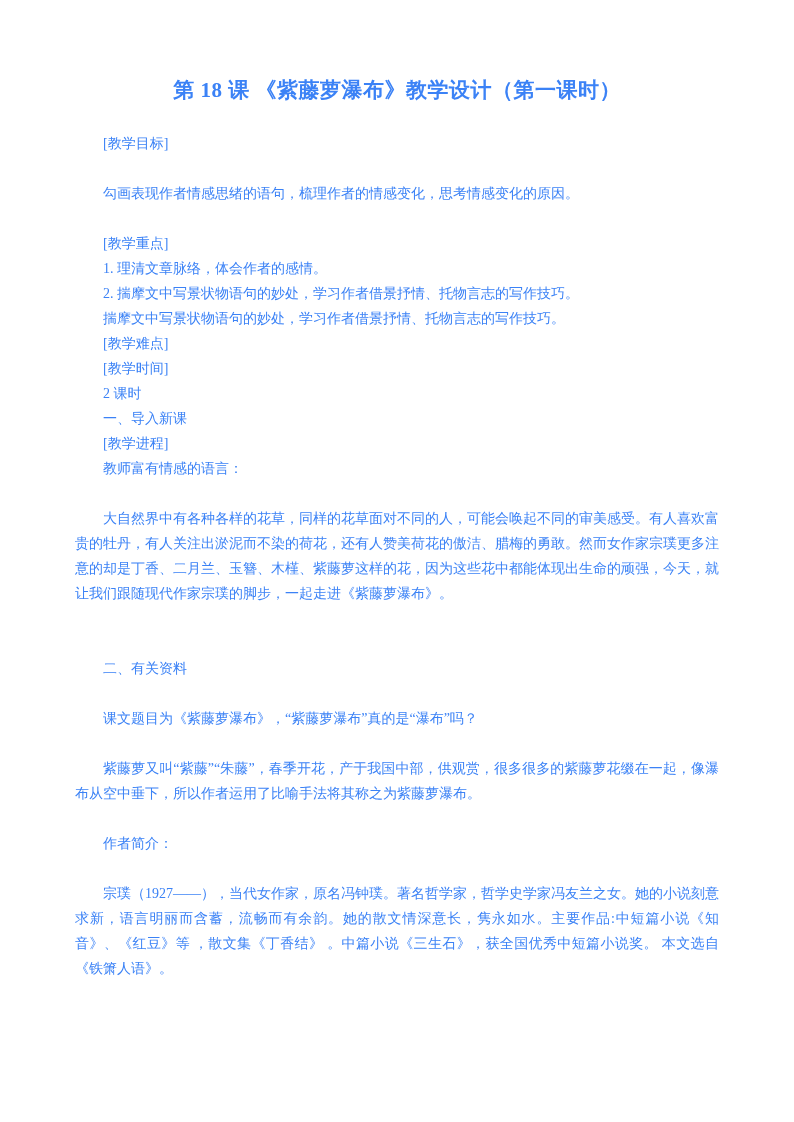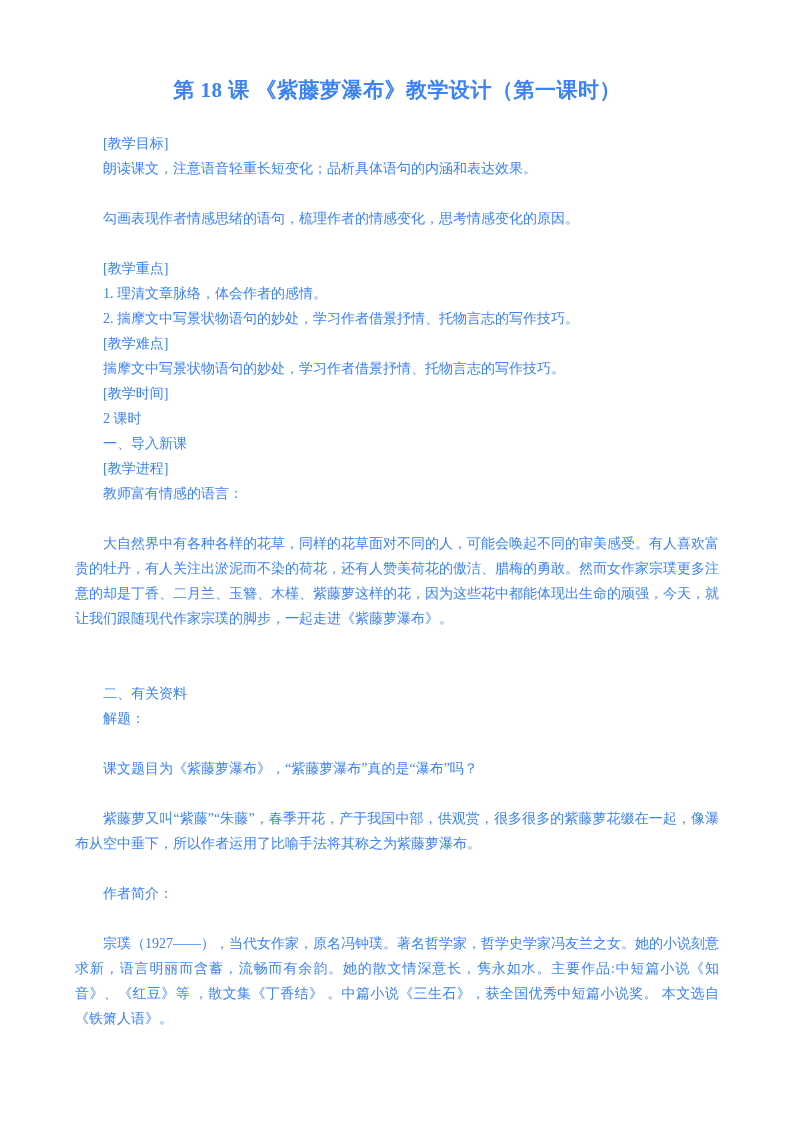--- a/index.html
+++ b/index.html
@@ -44,47 +44,45 @@
 </head>
 <body>
 
 <div class="page">
 
   <div class="doc-title">第 18 课 《紫藤萝瀑布》教学设计（第一课时）</div>
 
   <p class="blank"></p>
 
   <p class="para">[教学目标]</p>
-  <p class="para">朗读课文，注意语音轻重长短变化；品析具体语句的内涵和表达效果。</p>
   <p class="blank"></p>
   <p class="para">勾画表现作者情感思绪的语句，梳理作者的情感变化，思考情感变化的原因。</p>
   <p class="blank"></p>
 
   <p class="para">[教学重点]</p>
   <p class="para">1. 理清文章脉络，体会作者的感情。</p>
   <p class="para">2. 揣摩文中写景状物语句的妙处，学习作者借景抒情、托物言志的写作技巧。</p>
 
+  <p class="para">揣摩文中写景状物语句的妙处，学习作者借景抒情、托物言志的写作技巧。</p>
   <p class="para">[教学难点]</p>
-  <p class="para">揣摩文中写景状物语句的妙处，学习作者借景抒情、托物言志的写作技巧。</p>
 
   <p class="para">[教学时间]</p>
   <p class="para">2 课时</p>
 
   <p class="para">一、导入新课</p>
 
   <p class="para">[教学进程]</p>
   <p class="para">教师富有情感的语言：</p>
   <p class="blank"></p>
   <p class="para">大自然界中有各种各样的花草，同样的花草面对不同的人，可能会唤起不同的审美感受。有人喜欢富贵的牡丹，有人关注出淤泥而不染的荷花，还有人赞美荷花的傲洁、腊梅的勇敢。然而女作家宗璞更多注意的却是丁香、二月兰、玉簪、木槿、紫藤萝这样的花，因为这些花中都能体现出生命的顽强，今天，就让我们跟随现代作家宗璞的脚步，一起走进《紫藤萝瀑布》。</p>
 
   <p class="blank"></p>
   <p class="blank"></p>
 
   <p class="para">二、有关资料</p>
-  <p class="para">解题：</p>
   <p class="blank"></p>
   <p class="para">课文题目为《紫藤萝瀑布》，“紫藤萝瀑布”真的是“瀑布”吗？</p>
   <p class="blank"></p>
   <p class="para">紫藤萝又叫“紫藤”“朱藤”，春季开花，产于我国中部，供观赏，很多很多的紫藤萝花缀在一起，像瀑布从空中垂下，所以作者运用了比喻手法将其称之为紫藤萝瀑布。</p>
   <p class="blank"></p>
 
   <p class="para">作者简介：</p>
   <p class="blank"></p>
   <p class="para">宗璞（1927——），当代女作家，原名冯钟璞。著名哲学家，哲学史学家冯友兰之女。她的小说刻意求新，语言明丽而含蓄，流畅而有余韵。她的散文情深意长，隽永如水。主要作品:中短篇小说《知音》、《红豆》等 ，散文集《丁香结》 。中篇小说《三生石》，获全国优秀中短篇小说奖。 本文选自《铁箫人语》。</p>
 

